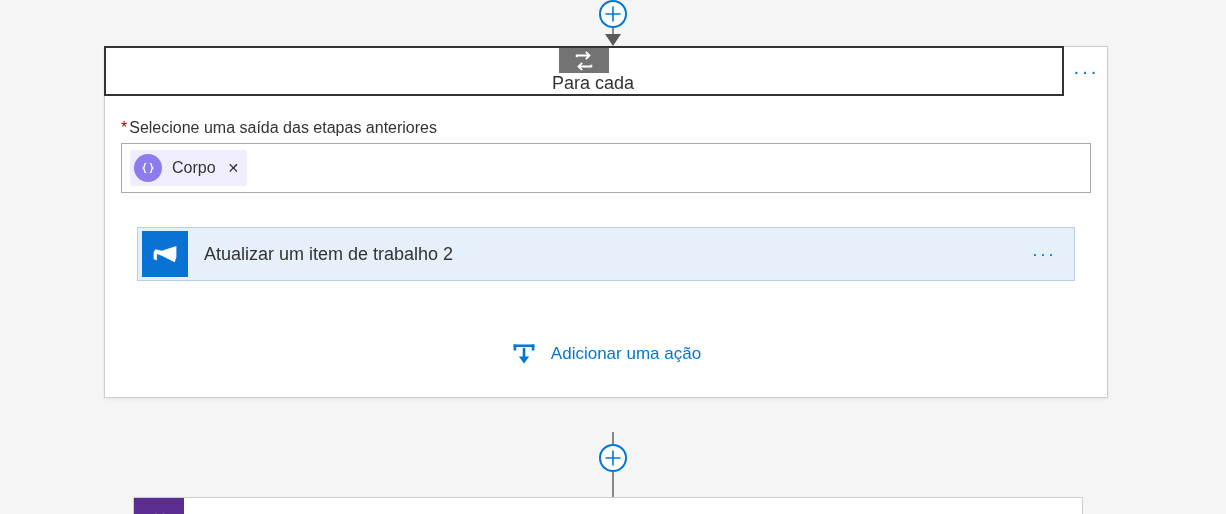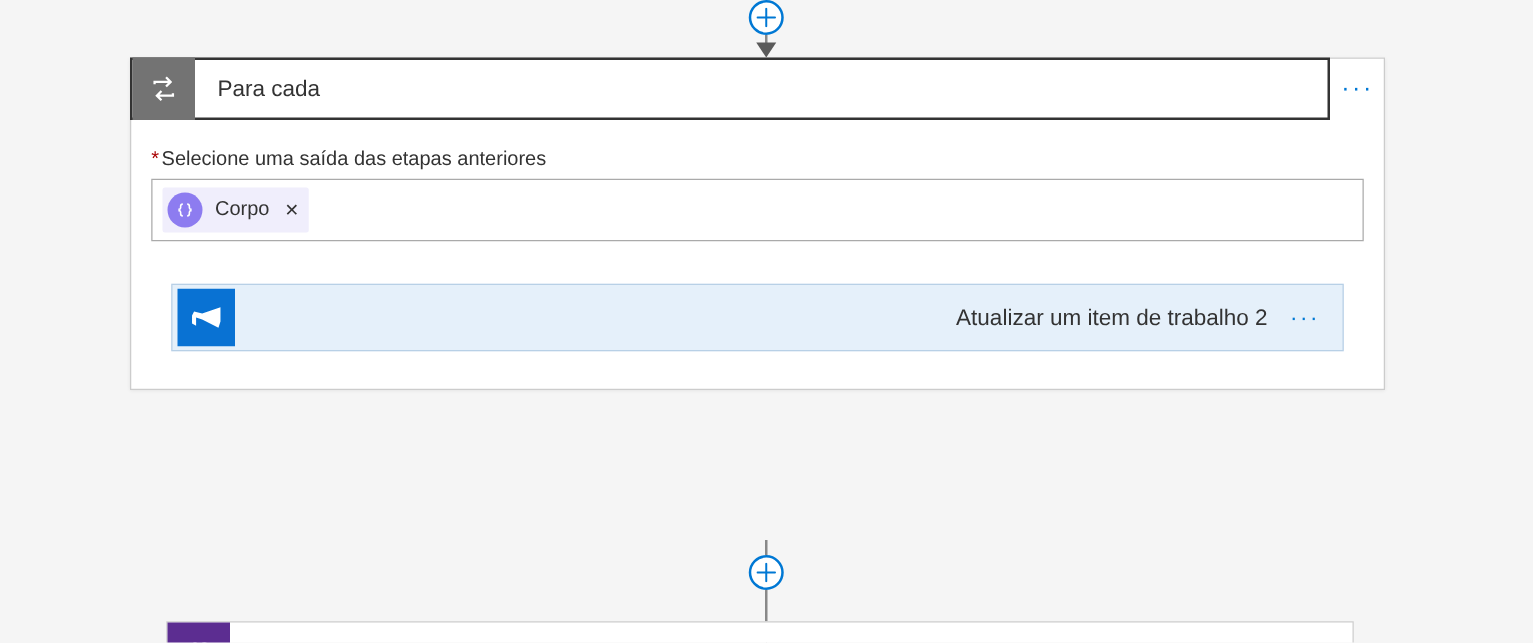--- a/index.html
+++ b/index.html
@@ -57,20 +57,21 @@
       width: 1004px;
       background: #fff;
       border: 1px solid #ccc;
       box-shadow: 0 1px 3px rgba(0,0,0,0.08);
     }
     .card-header {
       display: flex;
       align-items: center;
       height: 50px;
       border-bottom: 1px solid #ccc;
+      flex-direction: column;
     }
     .card-header-outlined {
       border: 2px solid #333;
       margin: -1px;
       margin-right: 44px;
       position: relative;
       width: calc(100% - 42px);
     }
     .menu-dots-outside {
       position: absolute;
@@ -149,21 +150,20 @@
       cursor: pointer;
       padding: 0 2px;
     }
     .nested-action {
       margin: 34px 16px 0;
       border: 1px solid #b8d0e6;
       background: #e5f0fa;
       display: flex;
       align-items: center;
       height: 54px;
-      text-align: right;
     }
     .nested-icon {
       width: 46px;
       height: 46px;
       background: #0972d3;
       margin: 0 0 0 4px;
       display: flex;
       align-items: center;
       justify-content: center;
     }
@@ -261,20 +261,30 @@
     <div class="nested-action">
       <div class="nested-icon">
         <svg width="26" height="26" viewBox="0 0 32 32">
           <path fill="#fff" d="M30 6 L12 12 L4 10 L2 14 L2 22 L6 24 L6 16 L12 18 L28 26 L30 20 Z"></path>
         </svg>
       </div>
       <div class="nested-title">Atualizar um item de trabalho 2</div>
       <div class="nested-menu">···</div>
     </div>
 
+    <div class="add-action-row">
+      <svg width="26" height="26" viewBox="0 0 30 30">
+        <rect x="3" y="4" width="24" height="3" fill="#0078d4"></rect>
+        <rect x="3" y="4" width="3" height="7" fill="#0078d4"></rect>
+        <rect x="24" y="4" width="3" height="7" fill="#0078d4"></rect>
+        <rect x="13.5" y="8" width="3" height="14" fill="#0078d4"></rect>
+        <path d="M9 18 L15 26 L21 18 Z" fill="#0078d4"></path>
+      </svg>
+      <span>Adicionar uma ação</span>
+    </div>
   </div>
 </div>
 
 <div class="connector-line connector-bottom">
   <div class="vline" style="flex:0 0 12px"></div>
   <div class="plus-circle">
     <svg width="16" height="16" viewBox="0 0 16 16">
         <path d="M8 1v14M1 8h14" stroke="#0078d4" stroke-width="1.6" stroke-linecap="round"></path>
       </svg>
   </div>

